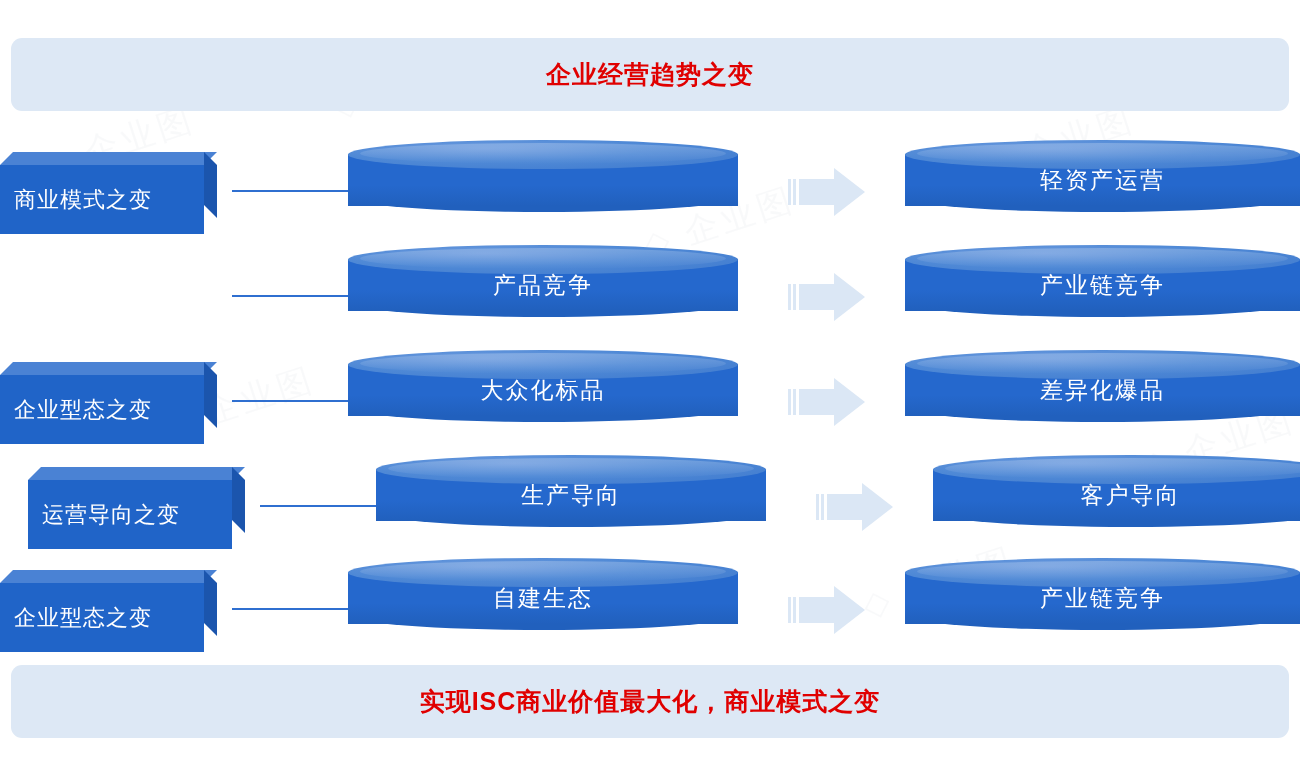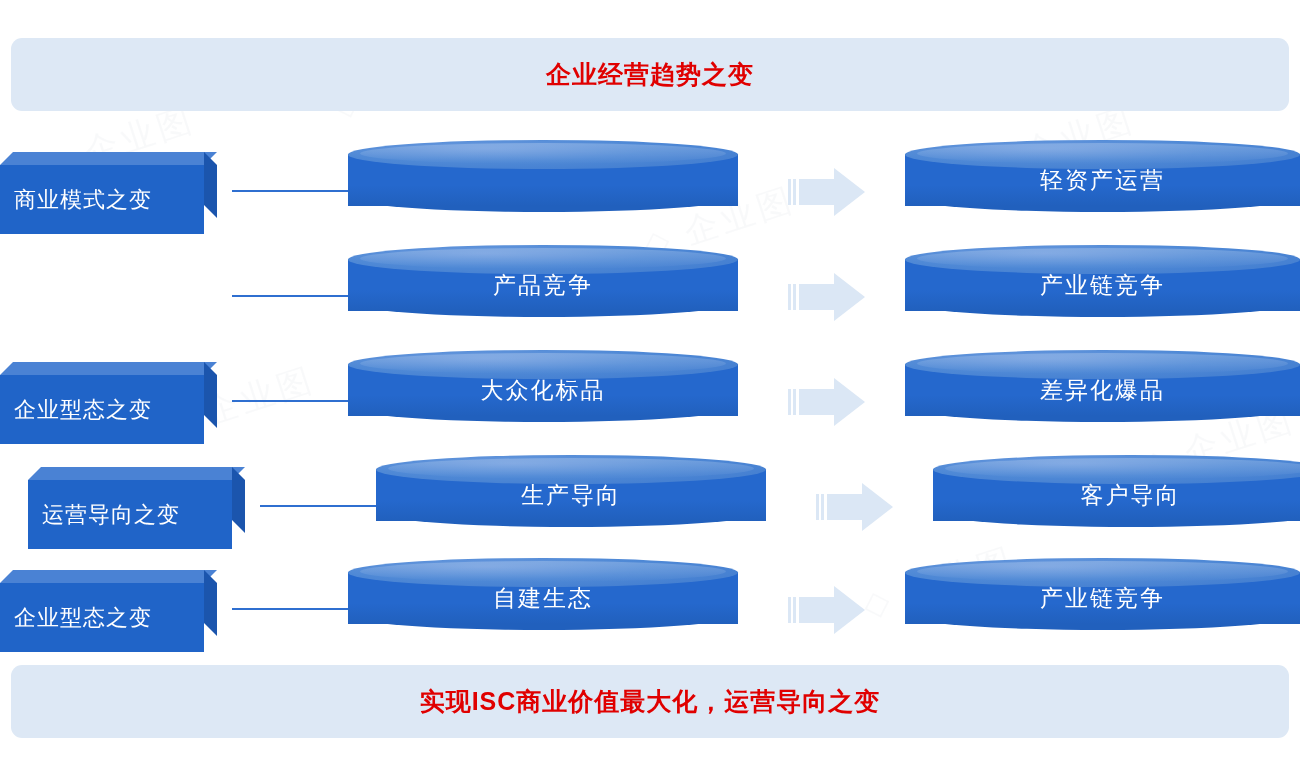--- a/index.html
+++ b/index.html
@@ -357,14 +357,14 @@
       <div class="cyl-bottom"></div>
       <div class="cyl-body"></div>
       <div class="cyl-top">
         <div class="cyl-top-sheen"></div>
       </div>
       <div class="cyl-label">产业链竞争</div>
     </div>
   </div>
 
 <div class="banner bottom">
-  <div class="banner-text">实现ISC商业价值最大化，运营导向之变</div>
+  <div class="banner-text">实现ISC商业价值最大化，商业模式之变</div>
 </div>
 
 </body></html>

